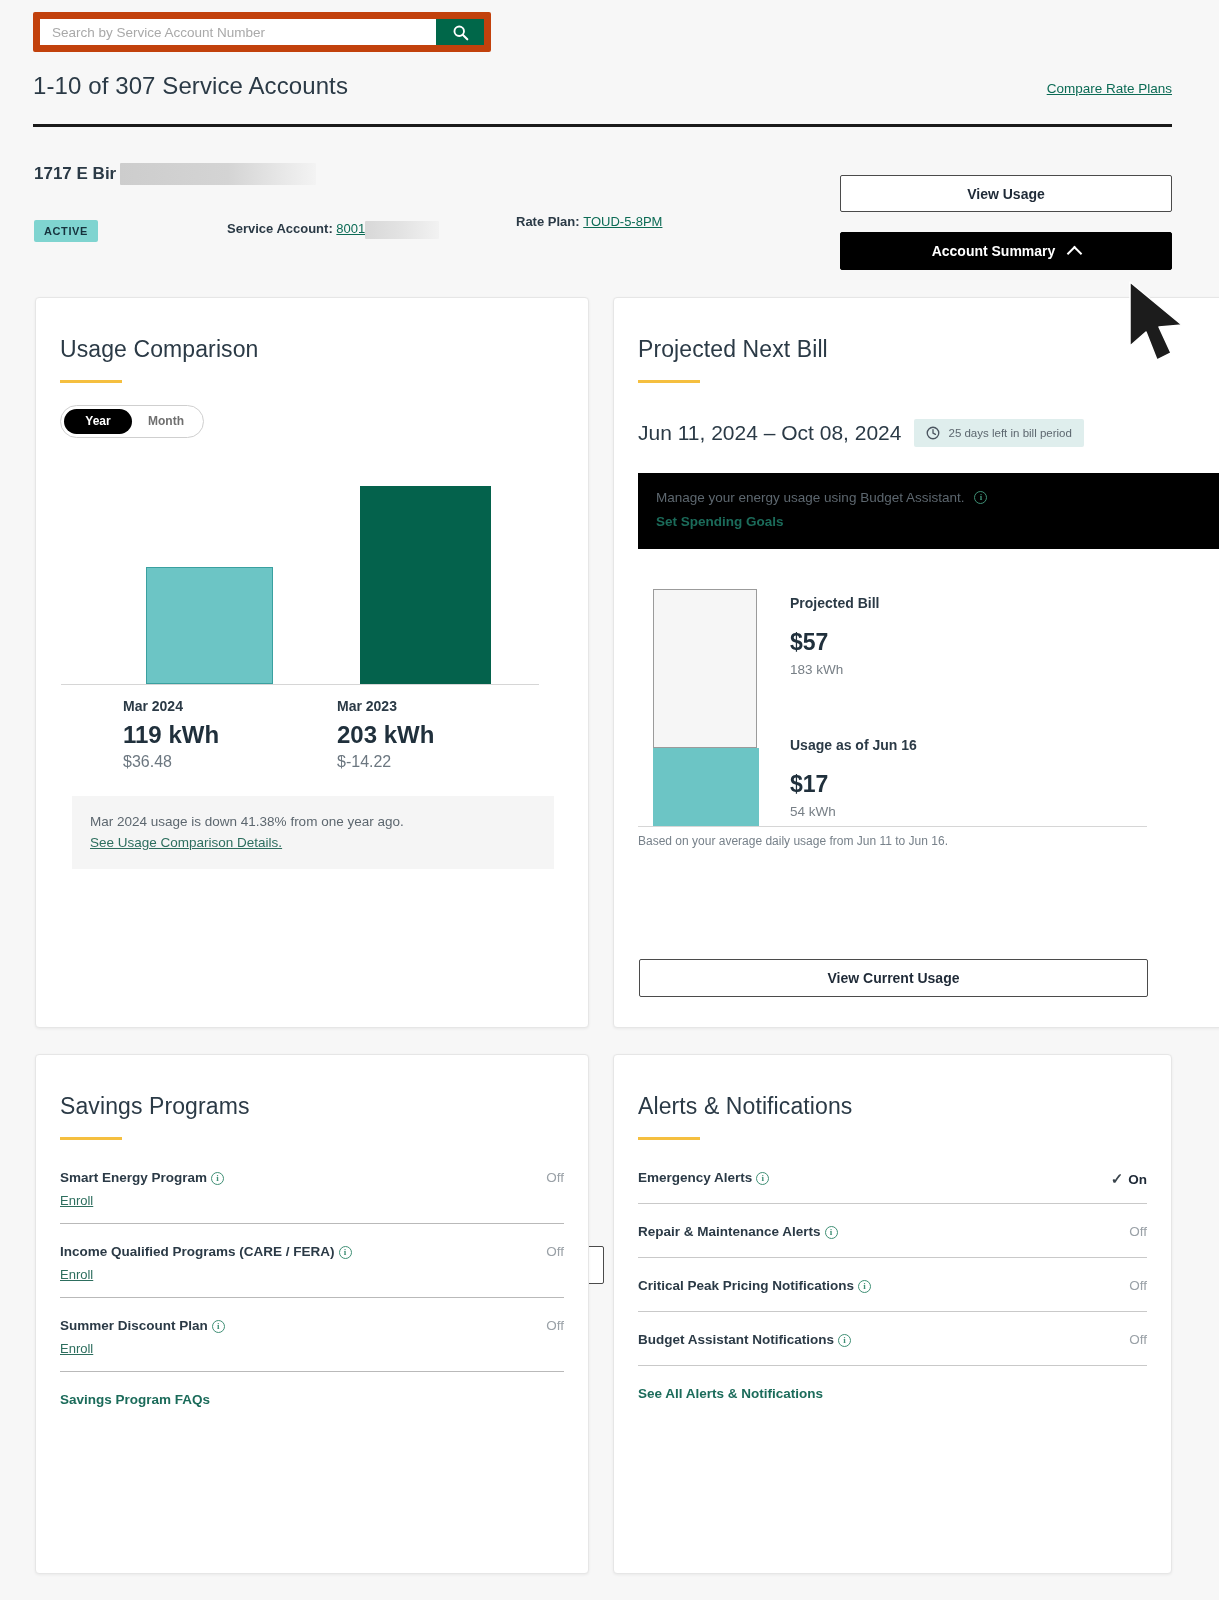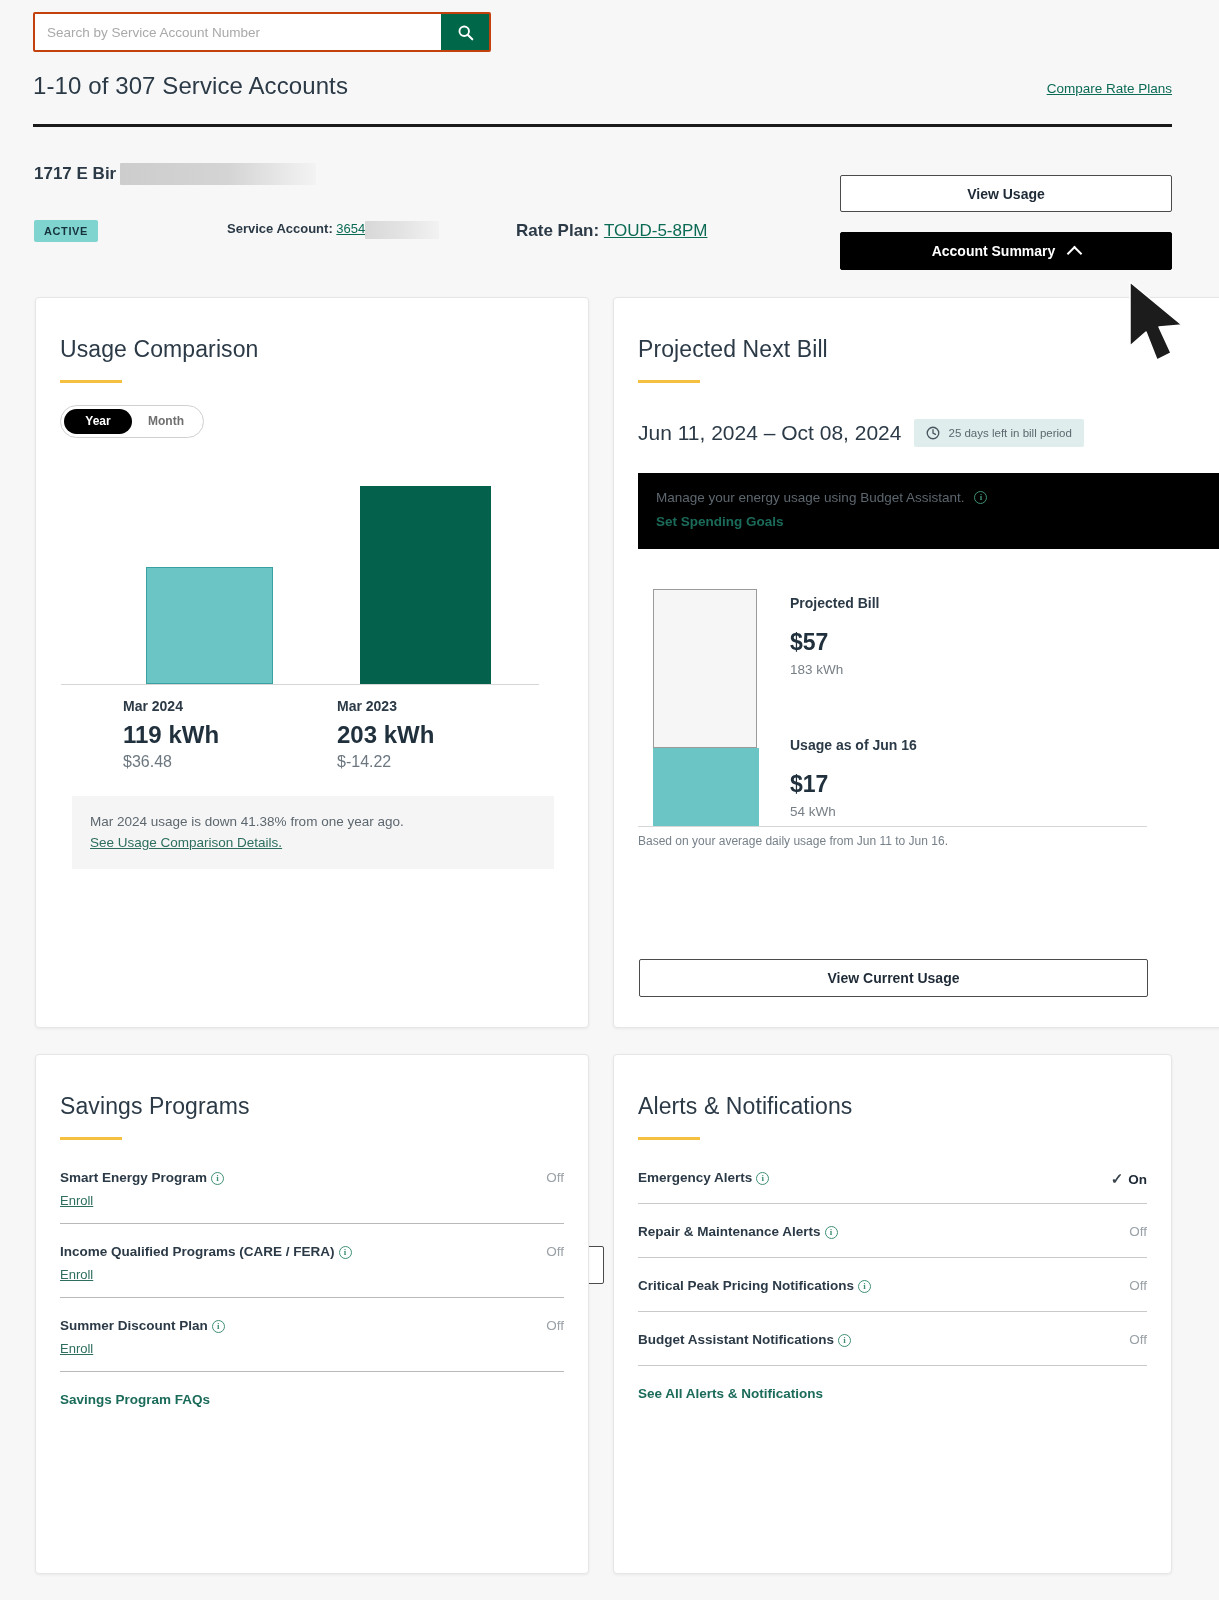--- a/index.html
+++ b/index.html
@@ -15,21 +15,21 @@
   }
 
   .page { position: relative; width: 1219px; height: 1600px; }
 
   
   .search-wrap {
     position: absolute;
     left: 33px; top: 12px;
     width: 458px; height: 40px;
     display: flex;
-    border: 2px solid #c2410c;
+    border: 7px solid #c2410c;
     background: #fff;
     border-radius: 2px;
   }
   .search-input {
     flex: 1;
     border: none;
     outline: none;
     padding: 0 12px;
     font-family: "Liberation Sans", sans-serif;
     font-size: 13.5px;
@@ -117,22 +117,22 @@
   }
   .meta-svc {
     position: absolute;
     left: 227px; top: 221px;
     font-size: 13px;
     font-weight: bold;
     color: #2b3a46;
   }
   .meta-rate {
     position: absolute;
-    left: 516px; top: 221px;
-    font-size: 17px;
+    left: 516px; top: 214px;
+    font-size: 13px;
     font-weight: bold;
     color: #2b3a46;
   }
   .meta-val {
     color: #0c6b55;
     text-decoration: underline;
     font-weight: normal;
     cursor: pointer;
   }
 
@@ -443,21 +443,21 @@
 
   <div class="acct-name">
     <span>1717 E Bir</span>
     <span class="redact"></span>
   </div>
 
   <div class="badge-active">ACTIVE</div>
 
   <div class="meta-svc">
     <span>Service Account:</span>
-    <span class="meta-val">3654</span><span class="redact small"></span>
+    <span class="meta-val">8001</span><span class="redact small"></span>
   </div>
 
   <div class="meta-rate">
     <span>Rate Plan:</span>
     <span class="meta-val">TOUD-5-8PM</span>
   </div>
 
   <button class="btn-view-usage">View Usage</button>
 
   <div class="btn-acct-summary">

